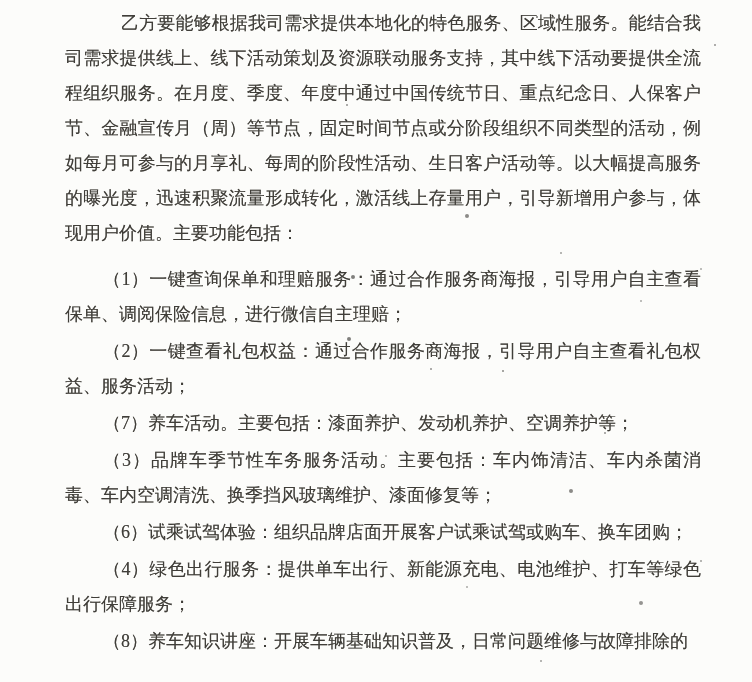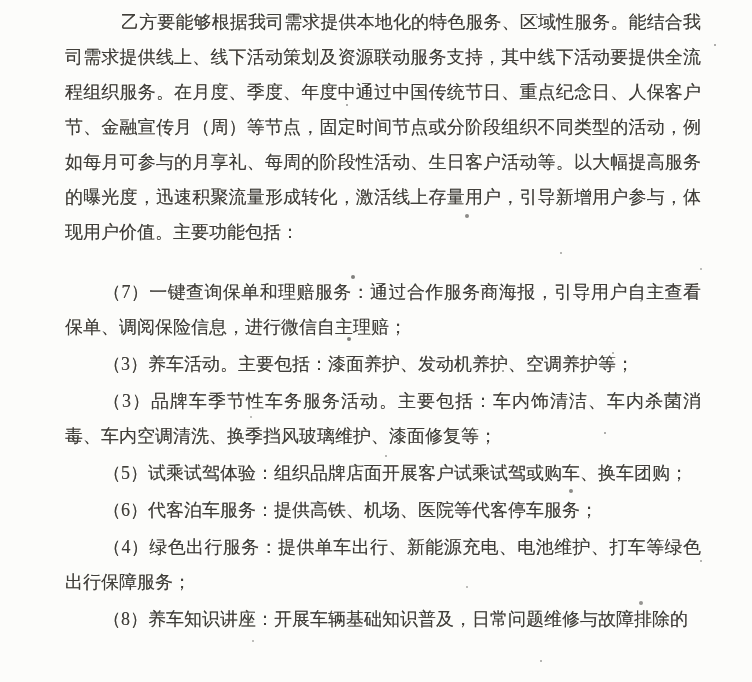--- a/index.html
+++ b/index.html
@@ -29,22 +29,21 @@
     line-height: 35px;
     text-align: justify;
     text-shadow: 0 0 0.6px rgba(64,62,57,0.55);
   }
   .content p {
     margin: 0;
     padding: 0;
   }
   p.intro {
     text-indent: 56px;
-    margin-bottom: 24px;
-    font-family: Liberation Mono, monospace;
+    margin-bottom: 11px;
   }
   p.item {
     text-indent: 38px;
     margin-bottom: 2px;
   }
   
   .noise {
     position: absolute;
     left: 0;
     top: 0;
@@ -79,22 +78,22 @@
       540px 660px 0 0 rgba(45,44,40,0.45),
       466px 586px 0 0 rgba(45,44,40,0.4);
   }
 </style>
 </head>
 <body>
 
 <div class="page">
   <div class="content">
     <p class="intro">乙方要能够根据我司需求提供本地化的特色服务、区域性服务。能结合我司需求提供线上、线下活动策划及资源联动服务支持，其中线下活动要提供全流程组织服务。在月度、季度、年度中通过中国传统节日、重点纪念日、人保客户节、金融宣传月（周）等节点，固定时间节点或分阶段组织不同类型的活动，例如每月可参与的月享礼、每周的阶段性活动、生日客户活动等。以大幅提高服务的曝光度，迅速积聚流量形成转化，激活线上存量用户，引导新增用户参与，体现用户价值。主要功能包括：</p>
-    <p class="item">（7）一键查询保单和理赔服务：通过合作服务商海报，引导用户自主查看保单、调阅保险信息，进行微信自主理赔；</p>
-    <p class="item">（3）养车活动。主要包括：漆面养护、发动机养护、空调养护等；</p>
+    <p class="item">（1）一键查询保单和理赔服务：通过合作服务商海报，引导用户自主查看保单、调阅保险信息，进行微信自主理赔；</p>
+    <p class="item">（2）一键查看礼包权益：通过合作服务商海报，引导用户自主查看礼包权益、服务活动；</p>
+    <p class="item">（7）养车活动。主要包括：漆面养护、发动机养护、空调养护等；</p>
     <p class="item">（3）品牌车季节性车务服务活动。主要包括：车内饰清洁、车内杀菌消毒、车内空调清洗、换季挡风玻璃维护、漆面修复等；</p>
-    <p class="item">（5）试乘试驾体验：组织品牌店面开展客户试乘试驾或购车、换车团购；</p>
-    <p class="item">（6）代客泊车服务：提供高铁、机场、医院等代客停车服务；</p>
+    <p class="item">（6）试乘试驾体验：组织品牌店面开展客户试乘试驾或购车、换车团购；</p>
     <p class="item">（4）绿色出行服务：提供单车出行、新能源充电、电池维护、打车等绿色出行保障服务；</p>
     <p class="item">（8）养车知识讲座：开展车辆基础知识普及，日常问题维修与故障排除的</p>
   </div>
   <div class="noise"></div>
 </div>
 
 </body></html>

